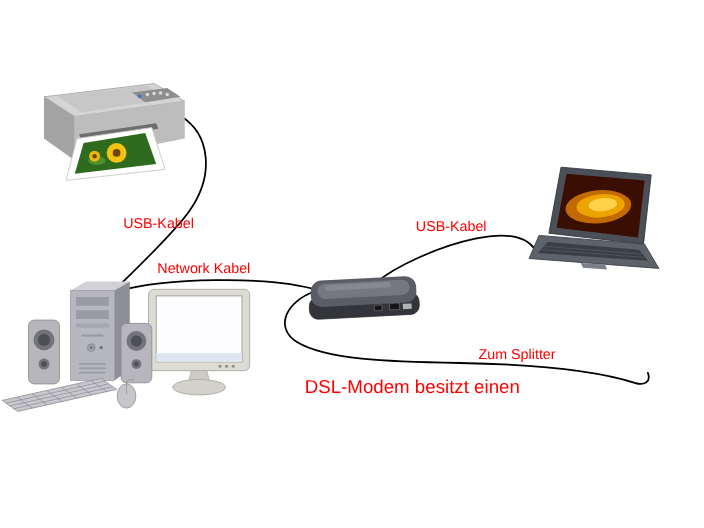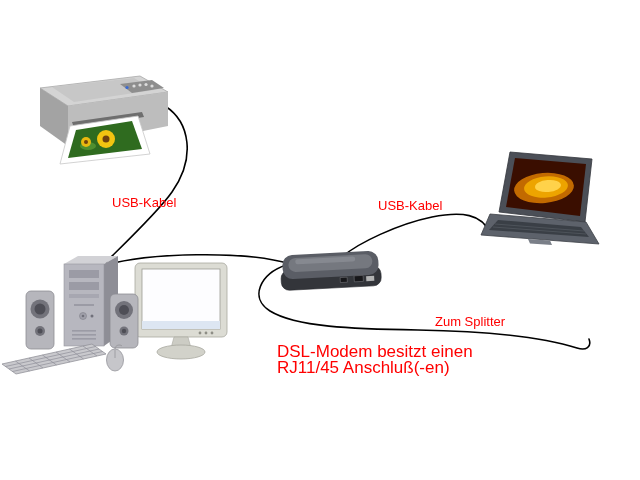--- a/index.html
+++ b/index.html
@@ -150,21 +150,21 @@
     <ellipse cx="66" cy="37" rx="22" ry="10.5" fill="#eda400" transform="rotate(-5 66 37)"></ellipse>
     <ellipse cx="68" cy="36" rx="13" ry="6" fill="#ffd24a" transform="rotate(-5 68 36)"></ellipse>
     <polygon points="10,64 106,72 119,94 1,85" fill="#5d626b" stroke="#3c4046" stroke-width="0.8"></polygon>
     <polygon points="18,70 101,77 109,87 9,80" fill="#3a3f46"></polygon>
     <line x1="15" y1="74" x2="104" y2="81" stroke="#565b63" stroke-width="0.7"></line>
     <line x1="13" y1="77" x2="106" y2="84" stroke="#565b63" stroke-width="0.7"></line>
     <polygon points="48,89 70,90.5 72,95 50,93.5" fill="#7a7f88"></polygon>
   </svg>
 
   <div class="label" style="left:112px;top:195px">USB-Kabel</div>
+  <div class="label" style="left:143px;top:236px">Network Kabel</div>
   <div class="label" style="left:378px;top:198px">USB-Kabel</div>
   <div class="label" style="left:435px;top:314px">Zum Splitter</div>
 
   <div class="note" style="left:277px;top:344px">
     <div>DSL-Modem besitzt einen</div>
-    <div>RJ11/45 Anschluß(-en)</div>
   </div>
 
 </div>
 
 </body></html>

